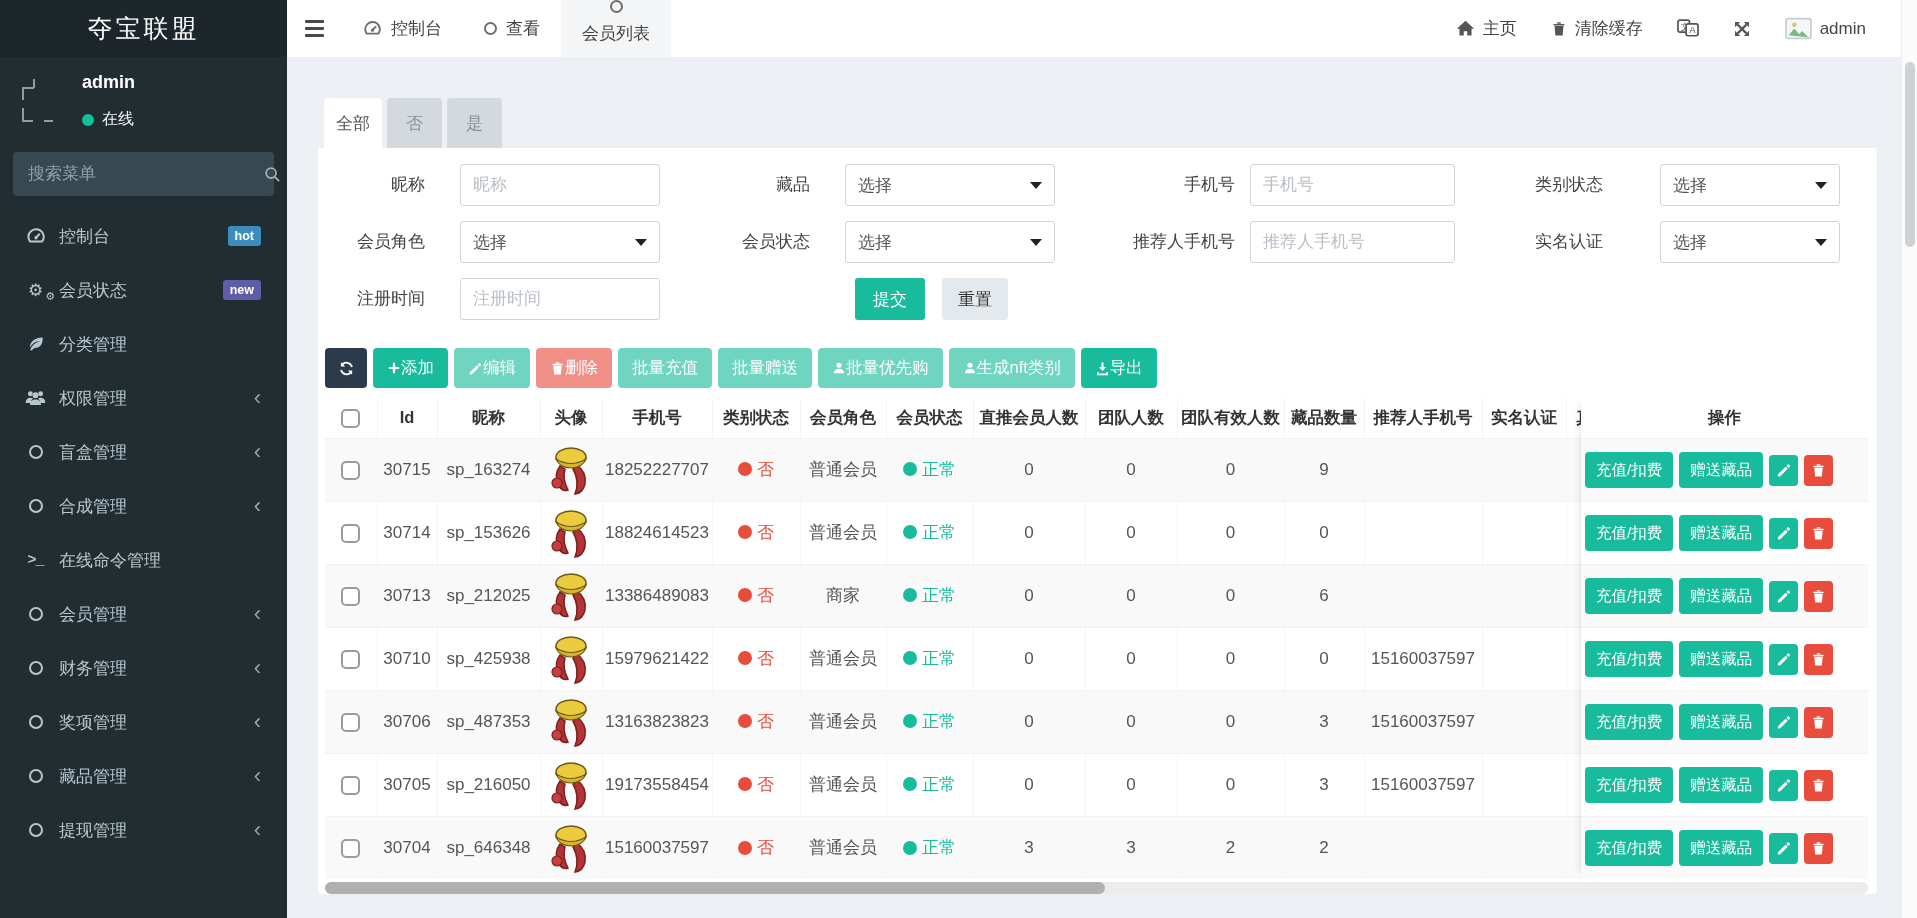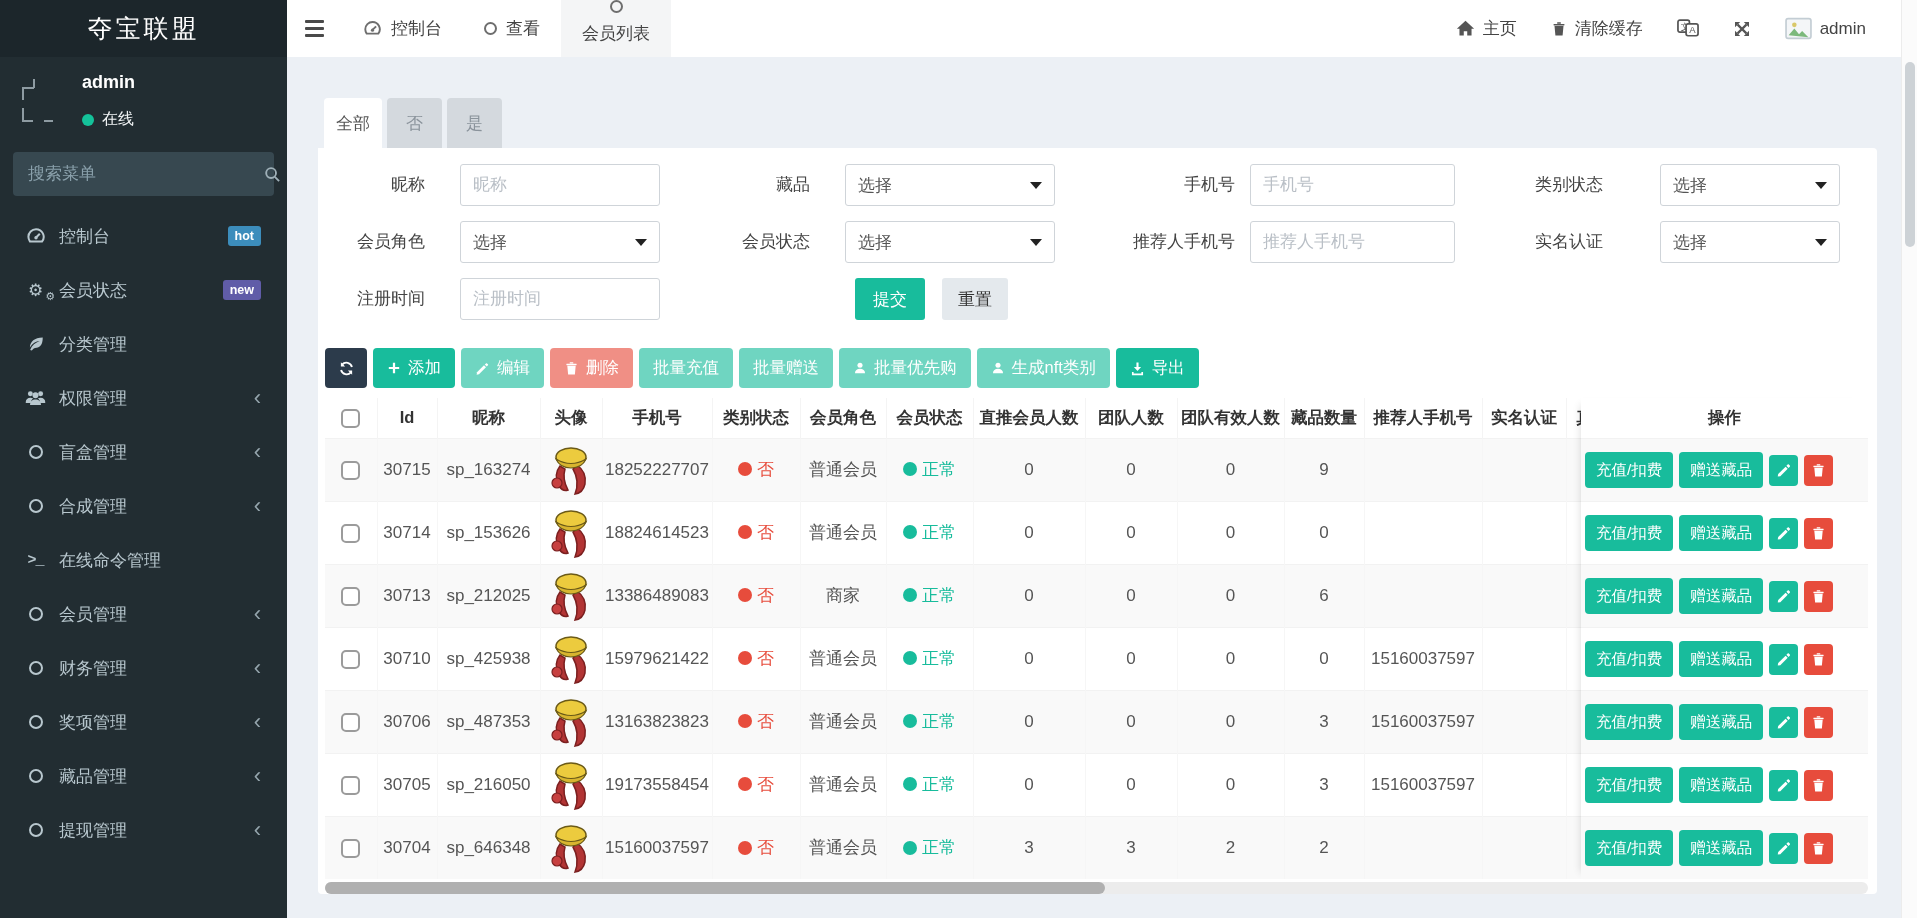--- a/index.html
+++ b/index.html
@@ -67,21 +67,21 @@
   .fin::placeholder { color:#b9bfc6; }
   .fsel { height:42px; border:1px solid #cfd4d9; border-radius:3px; font-size:17px; color:#555; padding:0 12px; display:flex; align-items:center; justify-content:space-between; cursor:pointer; background:#fff; }
   .caret { width:0; height:0; border-left:6px solid transparent; border-right:6px solid transparent; border-top:7px solid #222; margin-left:8px; }
   .w200 { width:200px; } .w210 { width:210px; } .w205 { width:205px; } .w180 { width:180px; }
   .btn { border:0; border-radius:3px; cursor:pointer; font-family:inherit; }
   .btn-submit { height:42px; padding:0 18px; background:#18bc9c; color:#fff; font-size:17px; margin-left:195px; }
   .btn-reset { height:42px; padding:0 16px; background:#e4e9ed; color:#333; font-size:17px; margin-left:17px; }
 
   
   .toolbar { display:flex; gap:6px; margin:28px 0 0 7px; }
-  .tbtn { height:40px; border:0; border-radius:4px; background:#18bc9c; color:#fff; font-size:16.5px; padding:0 14px; display:flex; align-items:center; gap:7px; cursor:pointer; font-family:inherit; }
+  .tbtn { height:40px; border:0; border-radius:4px; background:#18bc9c; color:#fff; font-size:16.5px; padding:0 14px; display:flex; align-items:center; cursor:pointer; font-family:inherit; }
   .tbtn.dark { background:#2c3b4b; width:42px; justify-content:center; padding:0; }
   .tbtn.red { background:#e74c3c; }
   .tbtn.dis { opacity:.62; }
   .tbtn svg { display:block; }
 
   
   .twrap { position:relative; margin:10px 0 0 0; }
   table { border-collapse:collapse; table-layout:fixed; width:1361px; margin-left:7px; }
   th { height:40px; font-size:16.5px; color:#333; font-weight:700; border-right:1px solid #f4f4f4; background:#fff; text-align:center; }
   th:last-child { border-right:0; text-align:left; padding-left:10px; white-space:nowrap; overflow:hidden; }

